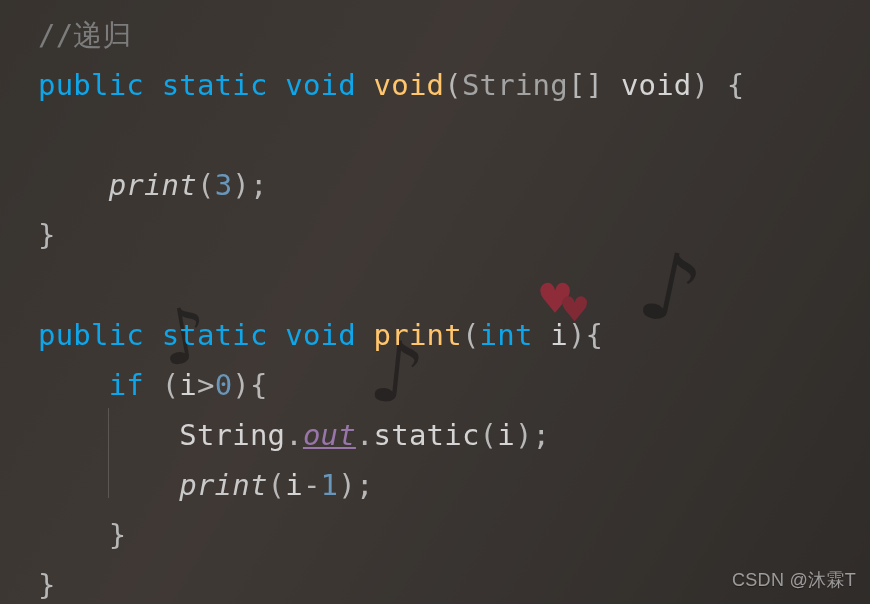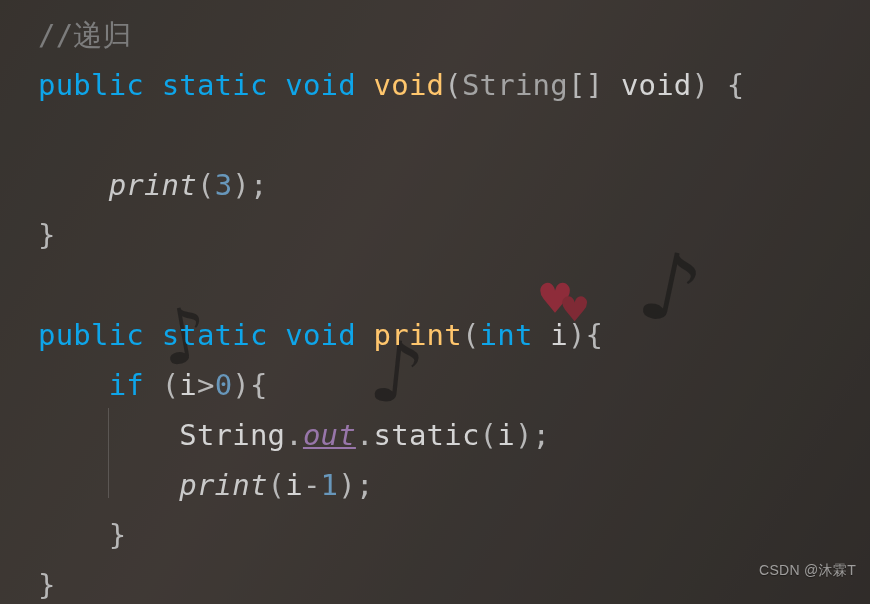--- a/index.html
+++ b/index.html
@@ -62,22 +62,22 @@
     top: 408px;
     width: 1px;
     height: 90px;
     background: rgba(200, 200, 200, 0.22);
     z-index: 8;
   }
 
   .watermark {
     position: absolute;
     right: 14px;
-    bottom: 24px;
-    font-size: 14px;
+    bottom: 12px;
+    font-size: 18px;
     font-family: Arial, sans-serif;
     color: rgba(255, 255, 255, 0.55);
     text-shadow: 0 1px 1px rgba(0,0,0,0.4);
     letter-spacing: 0.3px;
     z-index: 20;
   }
 </style>
 </head>
 <body>
 

